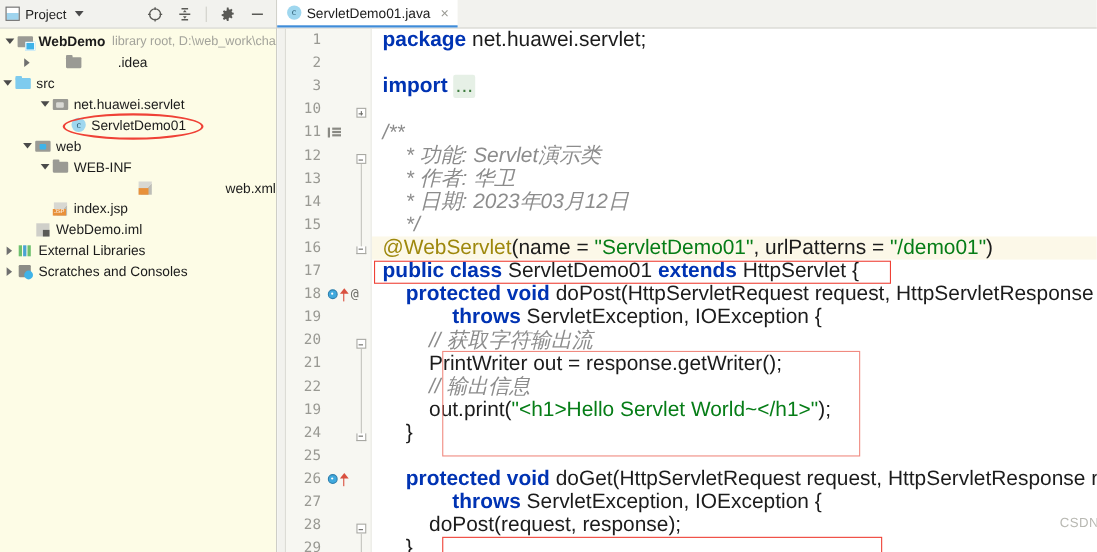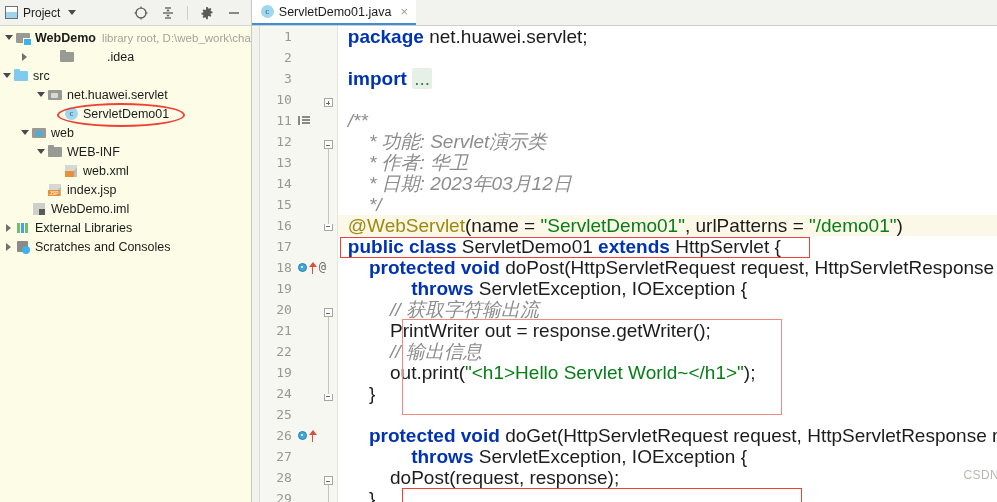--- a/index.html
+++ b/index.html
@@ -481,21 +481,21 @@
         <div class="row" style="padding-left: 18px;">
           <span class="tw expanded"></span>
           <span class="ic ic-webroot"></span>
           <span class="lbl">web</span>
         </div>
         <div class="row" style="padding-left: 34px;">
           <span class="tw expanded"></span>
           <span class="ic ic-folder"></span>
           <span class="lbl">WEB-INF</span>
         </div>
-        <div class="row" style="padding-left: 50px;">
+        <div class="row" style="padding-left: 50px; justify-content: space-between;">
           <span class="tw leaf"></span>
           <span class="ic ic-xml"></span>
           <span class="lbl">web.xml</span>
         </div>
         <div class="row" style="padding-left: 34px;">
           <span class="tw leaf"></span>
           <span class="ic ic-jsp"></span>
           <span class="lbl">index.jsp</span>
         </div>
         <div class="row" style="padding-left: 18px;">

